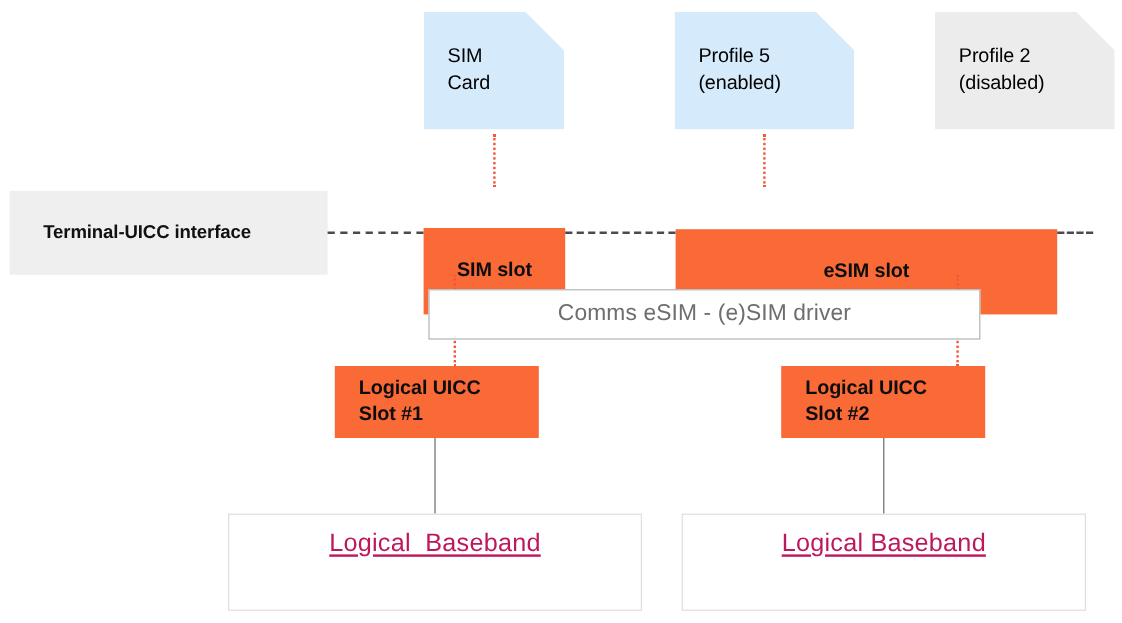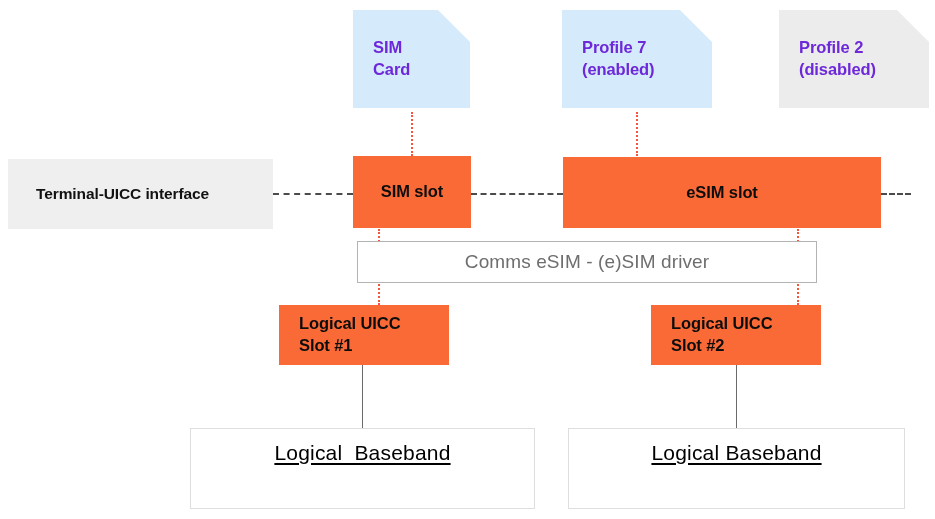--- a/index.html
+++ b/index.html
@@ -23,36 +23,36 @@
 
   
   .card {
     clip-path: polygon(0 0, calc(100% - 32px) 0, 100% 32px, 100% 100%, 0 100%);
     display: flex;
     align-items: center;
     padding-left: 20px;
   }
   .card .card-label {
     font-size: 16.5px;
-    font-weight: bold;
-    color: #6d28d9;
+    font-weight: normal;
+    color: #000000;
     line-height: 1.32;
     white-space: pre-line;
     letter-spacing: -0.1px;
   }
   .card-blue  { background: #d5eafb; }
   .card-gray  { background: #ececec; }
 
   
   .slot {
     background: #fa6a37;
     display: flex;
     align-items: center;
   }
-  .slot-center { justify-content: center; }
+  .slot-center { justify-content: center; margin-top: 34px; }
   .slot .slot-label {
     font-size: 16.5px;
     font-weight: bold;
     color: #0d0d0d;
     line-height: 1.32;
     white-space: pre-line;
     letter-spacing: -0.1px;
   }
   .slot-left { padding-left: 20px; }
 
@@ -89,21 +89,21 @@
   .bb-box {
     background: #ffffff;
     border: 1px solid #dedede;
     display: flex;
     align-items: flex-start;
     justify-content: center;
     padding-top: 12px;
   }
   .bb-box .bb-label {
     font-size: 21px;
-    color: #000000;
+    color: #be185d;
     text-decoration: underline;
     text-underline-offset: 3px;
     letter-spacing: 0.2px;
     white-space: pre;
   }
 
   
   .vdot {
     position: absolute;
     width: 0;
@@ -124,21 +124,21 @@
 <body>
 
 <div id="canvas">
 
   <div class="abs card card-blue" style="left:353px; top:10px; width:117px; height:98px;">
     <span class="card-label">SIM
 Card</span>
   </div>
 
   <div class="abs card card-blue" style="left:562px; top:10px; width:150px; height:98px;">
-    <span class="card-label">Profile 7
+    <span class="card-label">Profile 5
 (enabled)</span>
   </div>
 
   <div class="abs card card-gray" style="left:731px; top:10px; width:150px; height:98px;margin-left:48px;">
     <span class="card-label">Profile 2
 (disabled)</span>
   </div>
 
   <div class="vdot" style="left:411px; top:112px; height:44px;"></div>
   <div class="vdot" style="left:636px; top:112px; height:44px;"></div>

